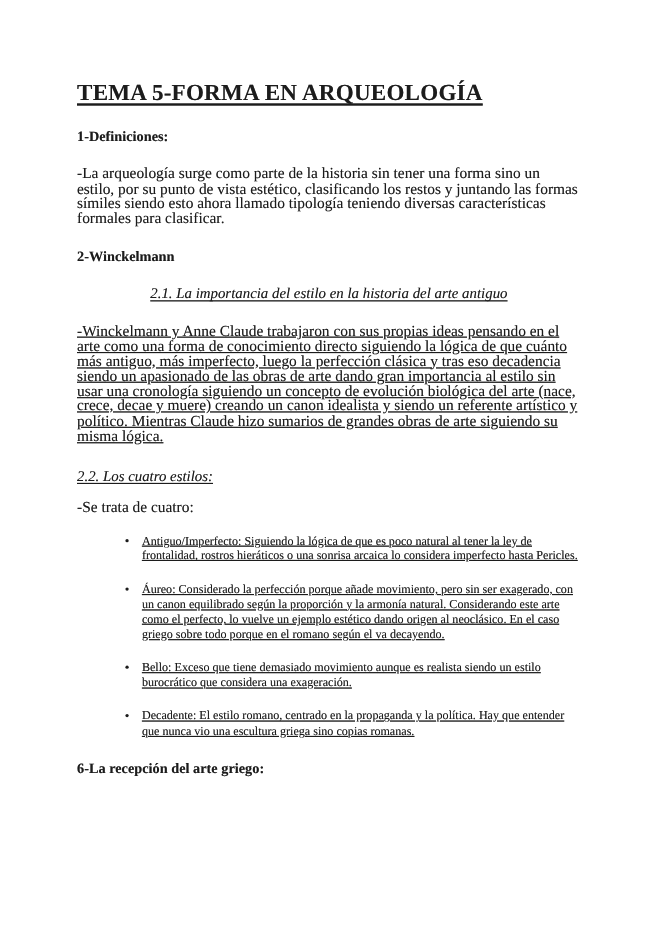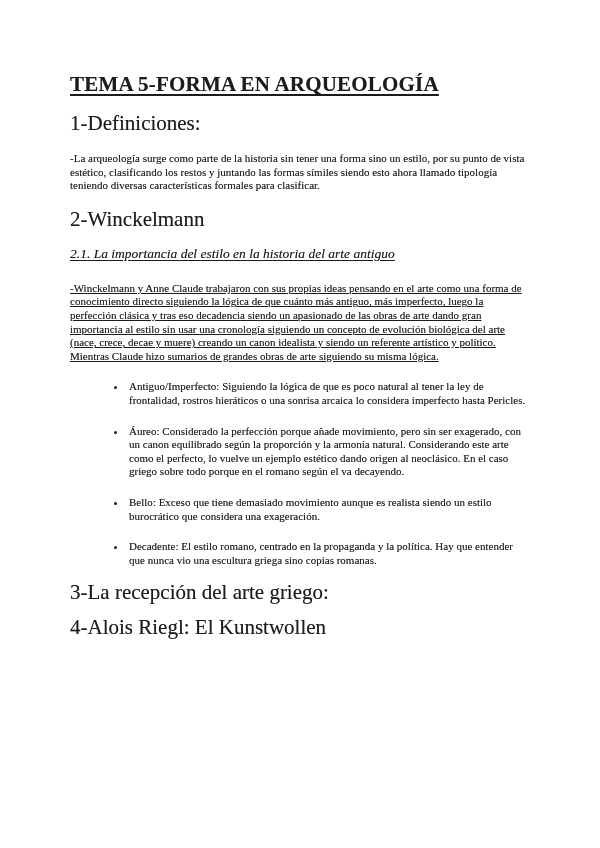--- a/index.html
+++ b/index.html
@@ -25,56 +25,57 @@
     font-weight: bold;
     line-height: 26px;
     letter-spacing: 0.2px;
     text-decoration: underline;
     text-decoration-thickness: 2px;
     text-underline-offset: 3px;
     white-space: nowrap;
   }
   .sec-heading {
     margin: 0;
-    font-size: 21px;
-    font-weight: normal;
+    font-size: 13px;
+    font-weight: bold;
     line-height: 19px;
   }
   .sub-heading {
     margin: 0;
     font-size: 13.5px;
     font-weight: normal;
     font-style: italic;
     line-height: 18px;
     text-decoration: underline;
     text-underline-offset: 2px;
   }
   .body-text {
     margin: 0;
-    font-size: 11px;
+    font-size: 14px;
     line-height: 13.6px;
   }
   .bullet-list {
     margin: 17px 0 0 0;
     padding-left: 57px;
     list-style-type: disc;
+    text-decoration: underline;
   }
   .bullet-list li {
     font-size: 11px;
     line-height: 13.6px;
     margin-top: 17px;
     padding-left: 2px;
   }
   .bullet-list li:first-child { margin-top: 0; }
 
   
   .mt-def      { margin-top: 17px; }
   .mt-p1       { margin-top: 19px; }
   .mt-winck    { margin-top: 17px; }
-  .mt-sub21    { margin-top: 16px; }
+  .mt-sub21    { margin-top: 16px; text-align: center; }
   .mt-p2       { margin-top: 19px; text-decoration: underline; }
   .mt-sub22    { margin-top: 20px; }
   .mt-intro    { margin-top: 13px; }
   .mt-sec3     { margin-top: 16px; }
   .mt-p3       { margin-top: 17px; }
   .mt-sec4     { margin-top: 16px; }
 </style>
 </head>
 <body>
 
@@ -85,27 +86,28 @@
   <h2 class="sec-heading mt-def">1-Definiciones:</h2>
 
   <p class="body-text mt-p1">-La arqueología surge como parte de la historia sin tener una forma sino un estilo, por su punto de vista estético, clasificando los restos y juntando las formas símiles siendo esto ahora llamado tipología teniendo diversas características formales para clasificar.</p>
 
   <h2 class="sec-heading mt-winck">2-Winckelmann</h2>
 
   <h3 class="sub-heading mt-sub21">2.1. La importancia del estilo en la historia del arte antiguo</h3>
 
   <p class="body-text mt-p2">-Winckelmann y Anne Claude trabajaron con sus propias ideas pensando en el arte como una forma de conocimiento directo siguiendo la lógica de que cuánto más antiguo, más imperfecto, luego la perfección clásica y tras eso decadencia siendo un apasionado de las obras de arte dando gran importancia al estilo sin usar una cronología siguiendo un concepto de evolución biológica del arte (nace, crece, decae y muere) creando un canon idealista y siendo un referente artístico y político. Mientras Claude hizo sumarios de grandes obras de arte siguiendo su misma lógica.</p>
 
+  <h3 class="sub-heading mt-sub22">2.2. Los cuatro estilos:</h3>
 
+  <p class="body-text mt-intro">-Se trata de cuatro:</p>
 
   <ul class="bullet-list">
     <li>Antiguo/Imperfecto: Siguiendo la lógica de que es poco natural al tener la ley de frontalidad, rostros hieráticos o una sonrisa arcaica lo considera imperfecto hasta Pericles.</li>
     <li>Áureo: Considerado la perfección porque añade movimiento, pero sin ser exagerado, con un canon equilibrado según la proporción y la armonía natural. Considerando este arte como el perfecto, lo vuelve un ejemplo estético dando origen al neoclásico. En el caso griego sobre todo porque en el romano según el va decayendo.</li>
     <li>Bello: Exceso que tiene demasiado movimiento aunque es realista siendo un estilo burocrático que considera una exageración.</li>
     <li>Decadente: El estilo romano, centrado en la propaganda y la política. Hay que entender que nunca vio una escultura griega sino copias romanas.</li>
   </ul>
 
-  <h2 class="sec-heading mt-sec3">3-La recepción del arte griego:</h2>
+  <h2 class="sec-heading mt-sec3">6-La recepción del arte griego:</h2>
 
 
-  <h2 class="sec-heading mt-sec4">4-Alois Riegl: El Kunstwollen</h2>
 
 </div>
 
 </body></html>

